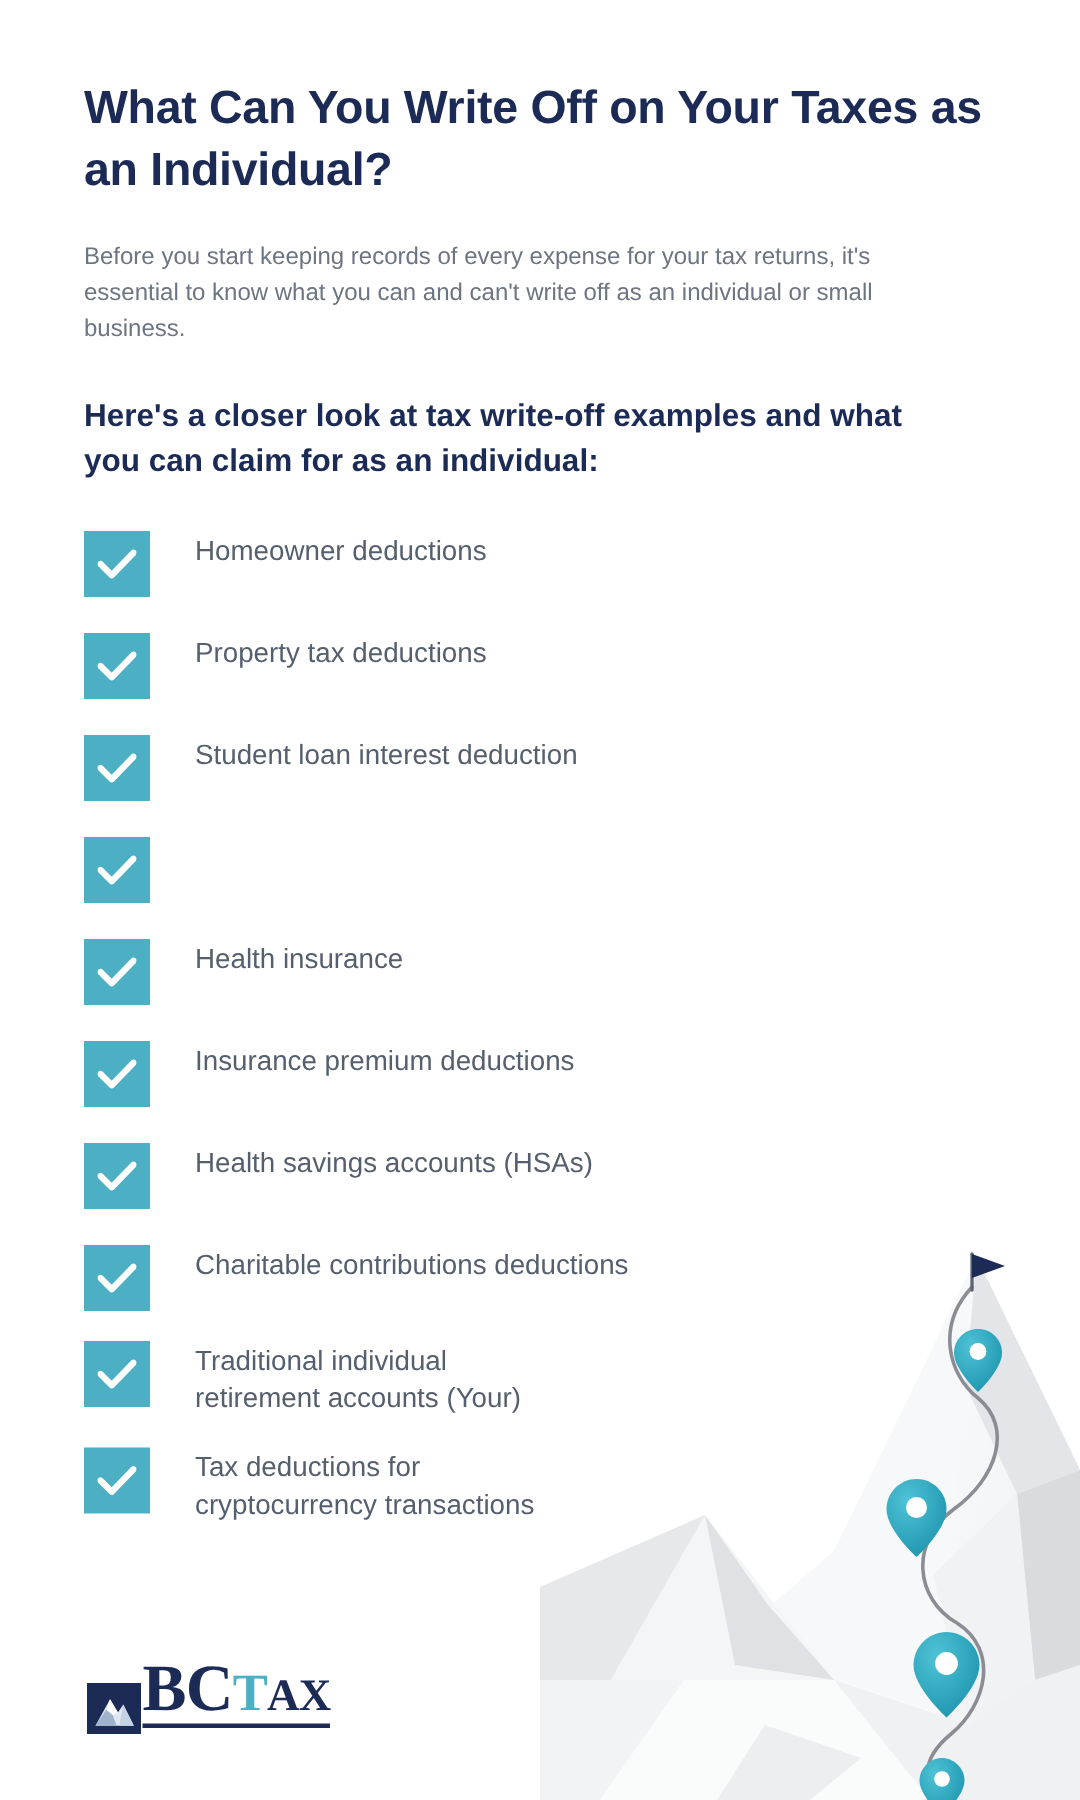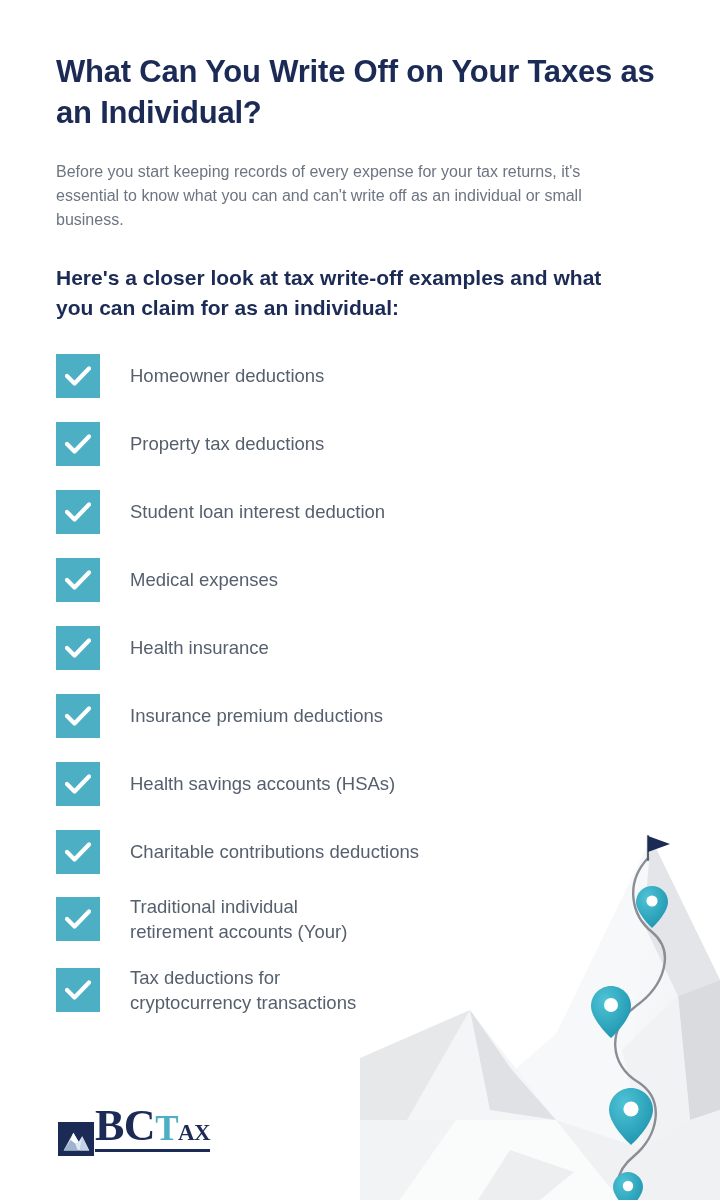--- a/index.html
+++ b/index.html
@@ -66,21 +66,20 @@
   }
 
   
   #checklist {
     list-style: none;
     margin: 0;
     padding: 0;
   }
   .check-item {
     display: flex;
-    align-items: center;
     min-height: 44px;
     margin-bottom: 24px;
   }
   .check-item.tight {
     margin-bottom: 20px;
   }
   .checkbox {
     flex: 0 0 auto;
     width: 44px;
     height: 44px;
@@ -123,21 +122,21 @@
   }
   #logo-word {
     font-family: "Liberation Serif", "DejaVu Serif", serif;
     font-weight: bold;
     line-height: 0.95;
     letter-spacing: -0.5px;
     white-space: nowrap;
   }
   .lg-bc { font-size: 44px; color: #1b2b55; }
   .lg-t  { font-size: 35px; color: #4cafc4; }
-  .lg-ax { font-size: 23px; color: #1b2b55; }
+  .lg-ax { font-size: 30px; color: #1b2b55; }
   #logo-rule {
     height: 3px;
     background: #1b2b55;
     margin-top: 2px;
   }
 </style>
 </head>
 <body>
 
 <div id="page">
@@ -235,21 +234,20 @@
         </span>
         <span class="check-label">Student loan interest deduction</span>
       </li>
 
       <li class="check-item">
         <span class="checkbox">
           <svg width="26" height="20" viewBox="0 0 26 20" aria-hidden="true">
             <polyline points="2,10 9.5,17.5 24,2.5" fill="none" stroke="#ffffff" stroke-width="4.2" stroke-linecap="round" stroke-linejoin="round"></polyline>
           </svg>
         </span>
-        <span class="check-label">Medical expenses</span>
       </li>
 
       <li class="check-item">
         <span class="checkbox">
           <svg width="26" height="20" viewBox="0 0 26 20" aria-hidden="true">
             <polyline points="2,10 9.5,17.5 24,2.5" fill="none" stroke="#ffffff" stroke-width="4.2" stroke-linecap="round" stroke-linejoin="round"></polyline>
           </svg>
         </span>
         <span class="check-label">Health insurance</span>
       </li>

